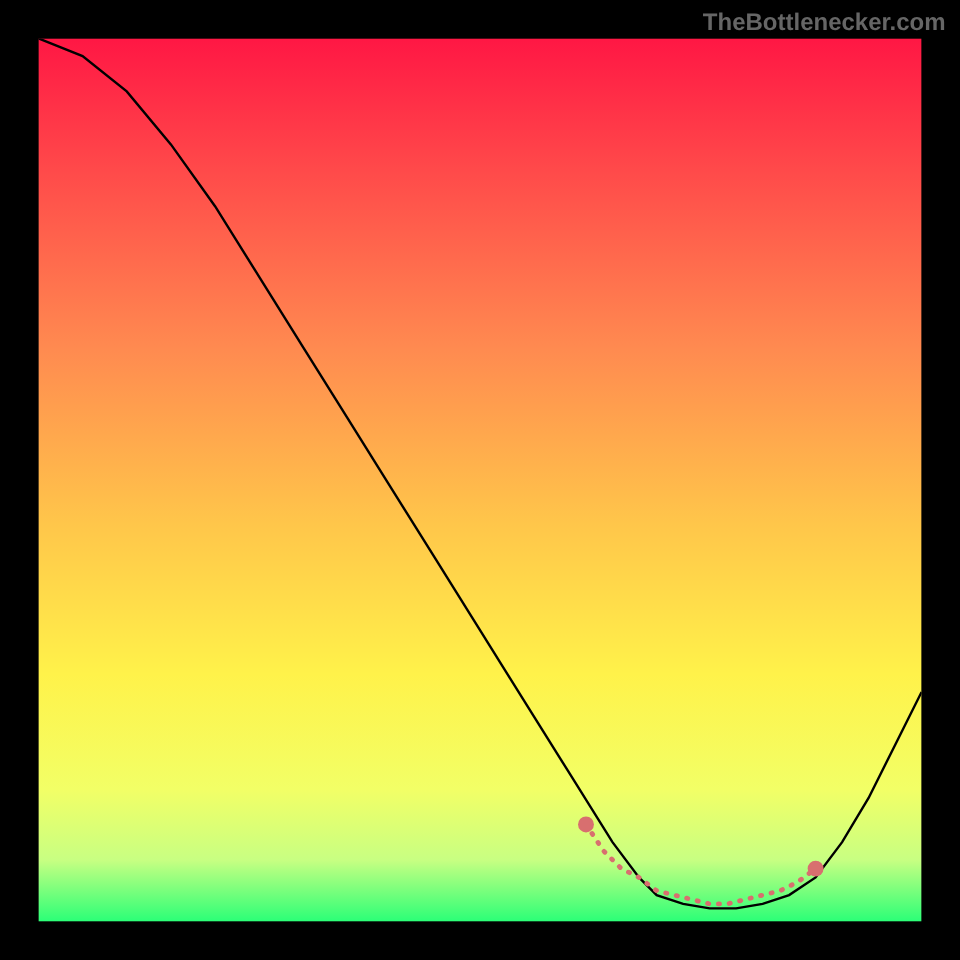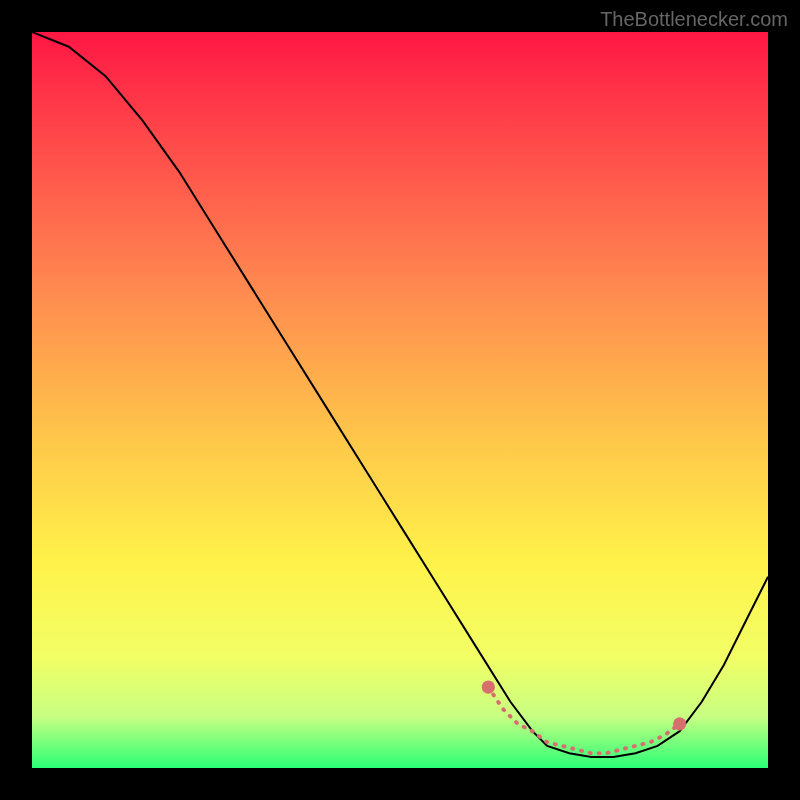--- a/index.html
+++ b/index.html
@@ -10,21 +10,21 @@
     height: 800px;
     position: relative;
     font-family: Arial, Helvetica, sans-serif;
   }
   .watermark {
     position: absolute;
     top: 8px;
     right: 12px;
     color: #666;
     font-size: 20px;
-    font-weight: normal;
+    font-weight: bold;
     z-index: 10;
   }
   .chart-frame {
     position: absolute;
     left: 32px;
     top: 32px;
     width: 736px;
     height: 736px;
     background: transparent;
   }

